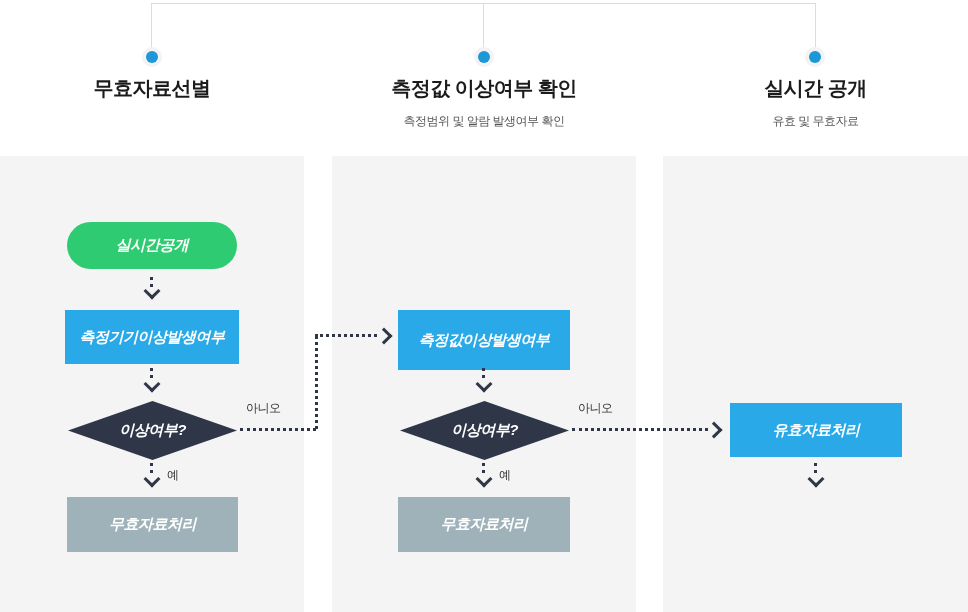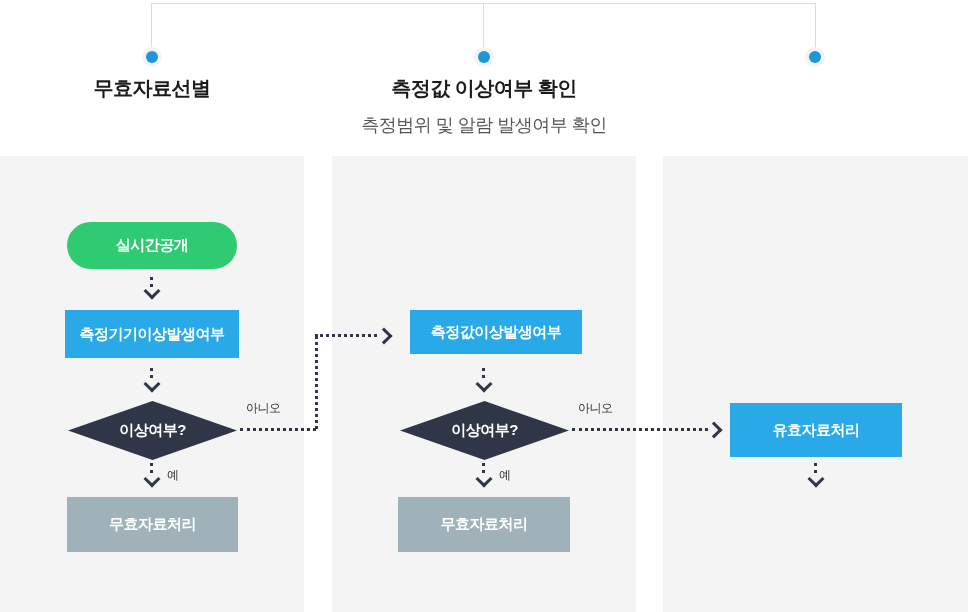--- a/index.html
+++ b/index.html
@@ -12,27 +12,27 @@
   .tl-h{position:absolute;height:0;border-top:1px solid var(--connector_gray,#dcdcdc);}
   .tl-v{position:absolute;width:0;border-left:1px solid var(--connector_gray,#dcdcdc);}
   .tl-dot{
     position:absolute;width:12px;height:12px;border-radius:50%;
     background:var(--dot_blue,#1d97d6);
     box-shadow:0 0 0 4px #f3f3f3;
   }
   
   .step-head{position:absolute;top:74px;text-align:center;}
   .step-title{font-size:20px;font-weight:bold;color:var(--title_text,#1b1b1b);line-height:28px;letter-spacing:-0.5px;}
-  .step-sub{margin-top:11px;font-size:18px;color:var(--subtitle_text,#565656);letter-spacing:-0.5px;}
+  .step-sub{margin-top:11px;font-size:12px;color:var(--subtitle_text,#565656);letter-spacing:-0.5px;}
   
   .panel{position:absolute;top:156px;height:456px;background:var(--panel_bg,#f4f4f5);}
   
   .node{
     position:absolute;display:flex;align-items:center;justify-content:center;
-    color:#ffffff;font-size:15px;font-weight:600;letter-spacing:-0.5px;
+    color:#ffffff;font-size:15px;font-weight:600;letter-spacing:-0.5px;font-style:italic;
   }
   .pill{background:var(--green,#2ecb72);border-radius:26px;}
   .blue{background:var(--accent_blue,#29a9e8);}
   .gray{background:var(--slate_gray,#9fb2ba);}
   .diamond{
     background:var(--navy,#2f3647);
     clip-path:polygon(50% 0,100% 50%,50% 100%,0 50%);
   }
   
   .vdot{position:absolute;width:0;border-left:3px dotted var(--navy,#2f3647);}
@@ -57,51 +57,53 @@
   <div class="tl-dot" style="left:809px;top:51px;"></div>
 
   <div class="step-head" style="left:0;width:304px;">
     <div class="step-title">무효자료선별</div>
   </div>
   <div class="step-head" style="left:332px;width:304px;">
     <div class="step-title">측정값 이상여부 확인</div>
     <div class="step-sub">측정범위 및 알람 발생여부 확인</div>
   </div>
   <div class="step-head" style="left:663px;width:305px;">
+    <div class="step-title">실시간 공개</div>
+    <div class="step-sub">유효 및 무효자료</div>
   </div>
 
   <div class="panel" style="left:0;width:304px;"></div>
   <div class="panel" style="left:332px;width:304px;"></div>
   <div class="panel" style="left:663px;width:305px;"></div>
 
   <div class="node pill" style="left:67px;top:222px;width:170px;height:47px;">실시간공개</div>
 
   <div class="vdot" style="left:150px;top:277px;height:10px;"></div>
   <div class="chev down" style="left:146px;top:285px;"></div>
 
-  <div class="node blue" style="left:65px;top:310px;width:174px;height:48px;">측정기기이상발생여부</div>
+  <div class="node blue" style="left:65px;top:310px;width:174px;height:54px;">측정기기이상발생여부</div>
 
   <div class="vdot" style="left:150px;top:368px;height:10px;"></div>
   <div class="chev down" style="left:146px;top:378px;"></div>
 
   <div class="node diamond" style="left:68px;top:401px;width:169px;height:59px;">이상여부?</div>
   <div class="edge-label" style="left:246px;top:400px;">아니오</div>
 
   <div class="hdot" style="left:240px;top:428px;width:76px;"></div>
   <div class="vdot" style="left:315px;top:336px;height:93px;"></div>
   <div class="hdot" style="left:315px;top:334px;width:62px;"></div>
   <div class="chev right" style="left:378px;top:330px;"></div>
 
   <div class="vdot" style="left:150px;top:463px;height:10px;"></div>
   <div class="chev down" style="left:146px;top:473px;"></div>
   <div class="edge-label" style="left:167px;top:467px;">예</div>
 
   <div class="node gray" style="left:67px;top:497px;width:171px;height:55px;">무효자료처리</div>
 
-  <div class="node blue" style="left:410px;top:310px;width:172px;height:44px;">측정값이상발생여부</div>
+  <div class="node blue" style="left:398px;top:310px;width:172px;height:60px;">측정값이상발생여부</div>
 
   <div class="vdot" style="left:482px;top:368px;height:10px;"></div>
   <div class="chev down" style="left:478px;top:378px;"></div>
 
   <div class="node diamond" style="left:400px;top:401px;width:169px;height:59px;">이상여부?</div>
   <div class="edge-label" style="left:578px;top:400px;">아니오</div>
 
   <div class="hdot" style="left:572px;top:428px;width:136px;"></div>
   <div class="chev right" style="left:708px;top:424px;"></div>
 

